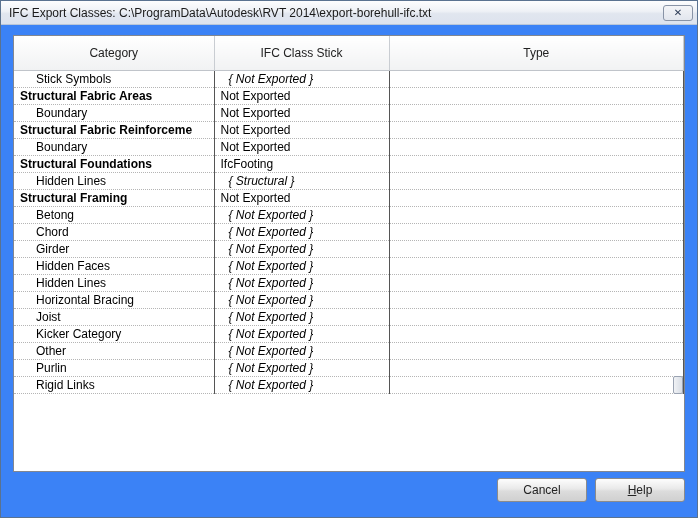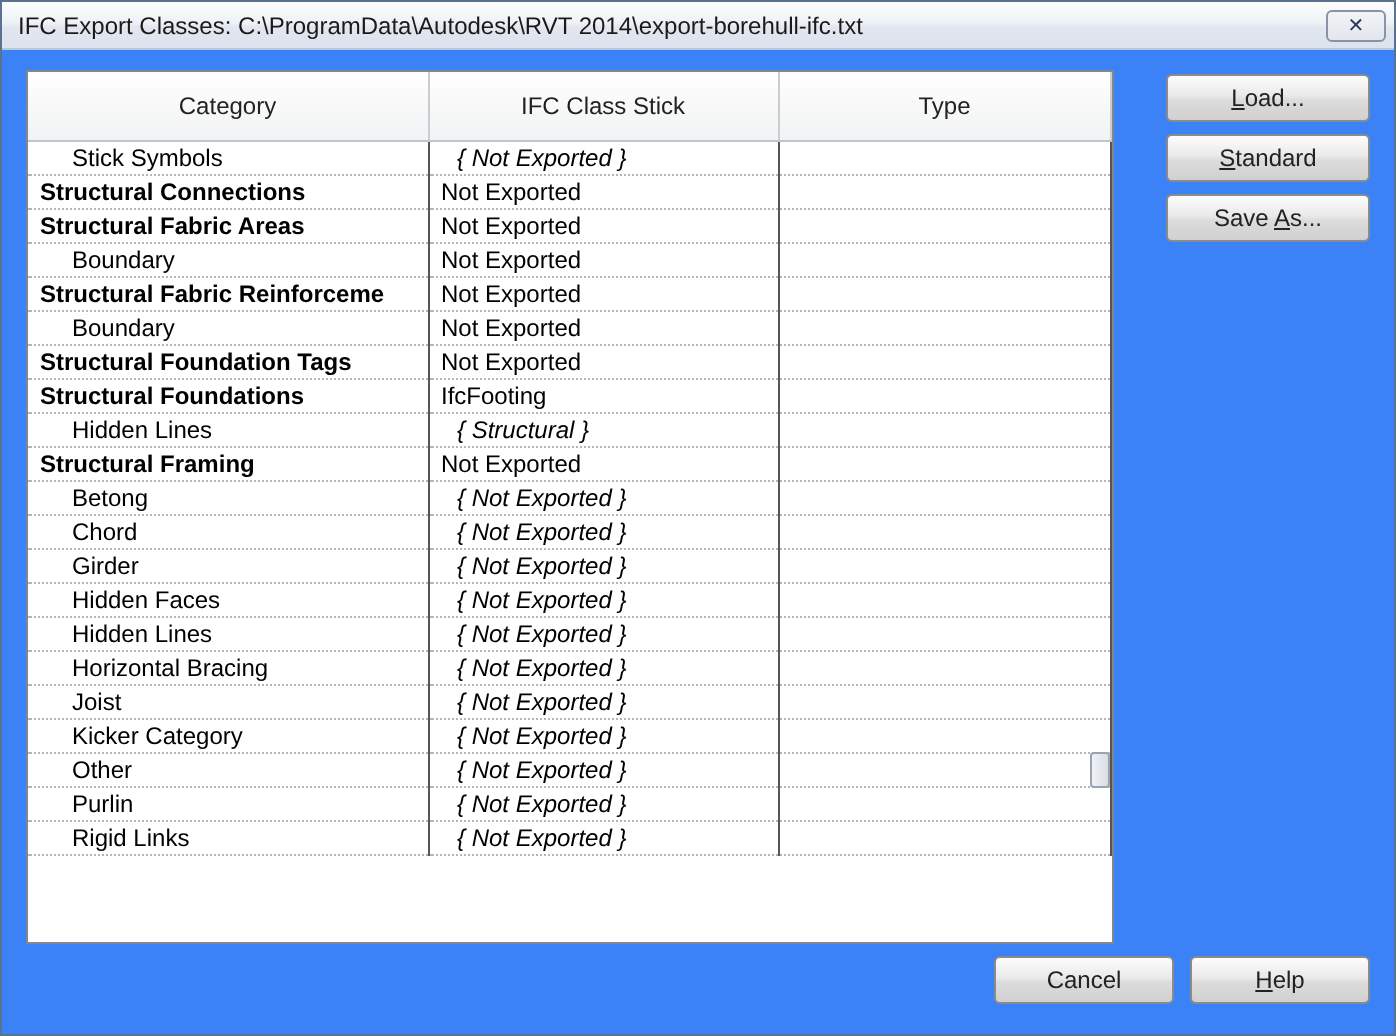--- a/index.html
+++ b/index.html
@@ -168,46 +168,36 @@
               <th>Type</th>
             </tr>
           </thead>
           <tbody id="tbody">
               <tr class="sub">
                 <td class="cat">Stick Symbols</td>
                 <td class="ifc italic">{ Not Exported }</td>
                 <td></td>
               </tr>
               <tr class="bold">
-                <td class="cat">Structural Connections</td>
-                <td class="ifc">Not Exported</td>
-                <td></td>
-              </tr>
-              <tr class="bold">
                 <td class="cat">Structural Fabric Areas</td>
                 <td class="ifc">Not Exported</td>
                 <td></td>
               </tr>
               <tr class="sub">
                 <td class="cat">Boundary</td>
                 <td class="ifc">Not Exported</td>
                 <td></td>
               </tr>
               <tr class="bold">
                 <td class="cat">Structural Fabric Reinforceme</td>
                 <td class="ifc">Not Exported</td>
                 <td></td>
               </tr>
               <tr class="sub">
                 <td class="cat">Boundary</td>
-                <td class="ifc">Not Exported</td>
-                <td></td>
-              </tr>
-              <tr class="bold">
-                <td class="cat">Structural Foundation Tags</td>
                 <td class="ifc">Not Exported</td>
                 <td></td>
               </tr>
               <tr class="bold">
                 <td class="cat">Structural Foundations</td>
                 <td class="ifc">IfcFooting</td>
                 <td></td>
               </tr>
               <tr class="sub">
                 <td class="cat">Hidden Lines</td>
@@ -279,31 +269,20 @@
       </div>
       <div class="vscroll">
         <div class="arrow"></div>
         <div class="track">
           <div class="thumb"></div>
         </div>
         <div class="arrow"></div>
       </div>
     </div>
 
-    <div class="side">
-      <div class="btn">
-          <span><span class="u">L</span>oad...</span>
-        </div>
-      <div class="btn">
-          <span><span class="u">S</span>tandard</span>
-        </div>
-      <div class="btn">
-          <span>Save <span class="u">A</span>s...</span>
-        </div>
-    </div>
   </div>
 
   <div class="footer">
     <div class="btn">
         <span>Cancel</span>
       </div>
     <div class="btn">
         <span><span class="u">H</span>elp</span>
       </div>
   </div>

